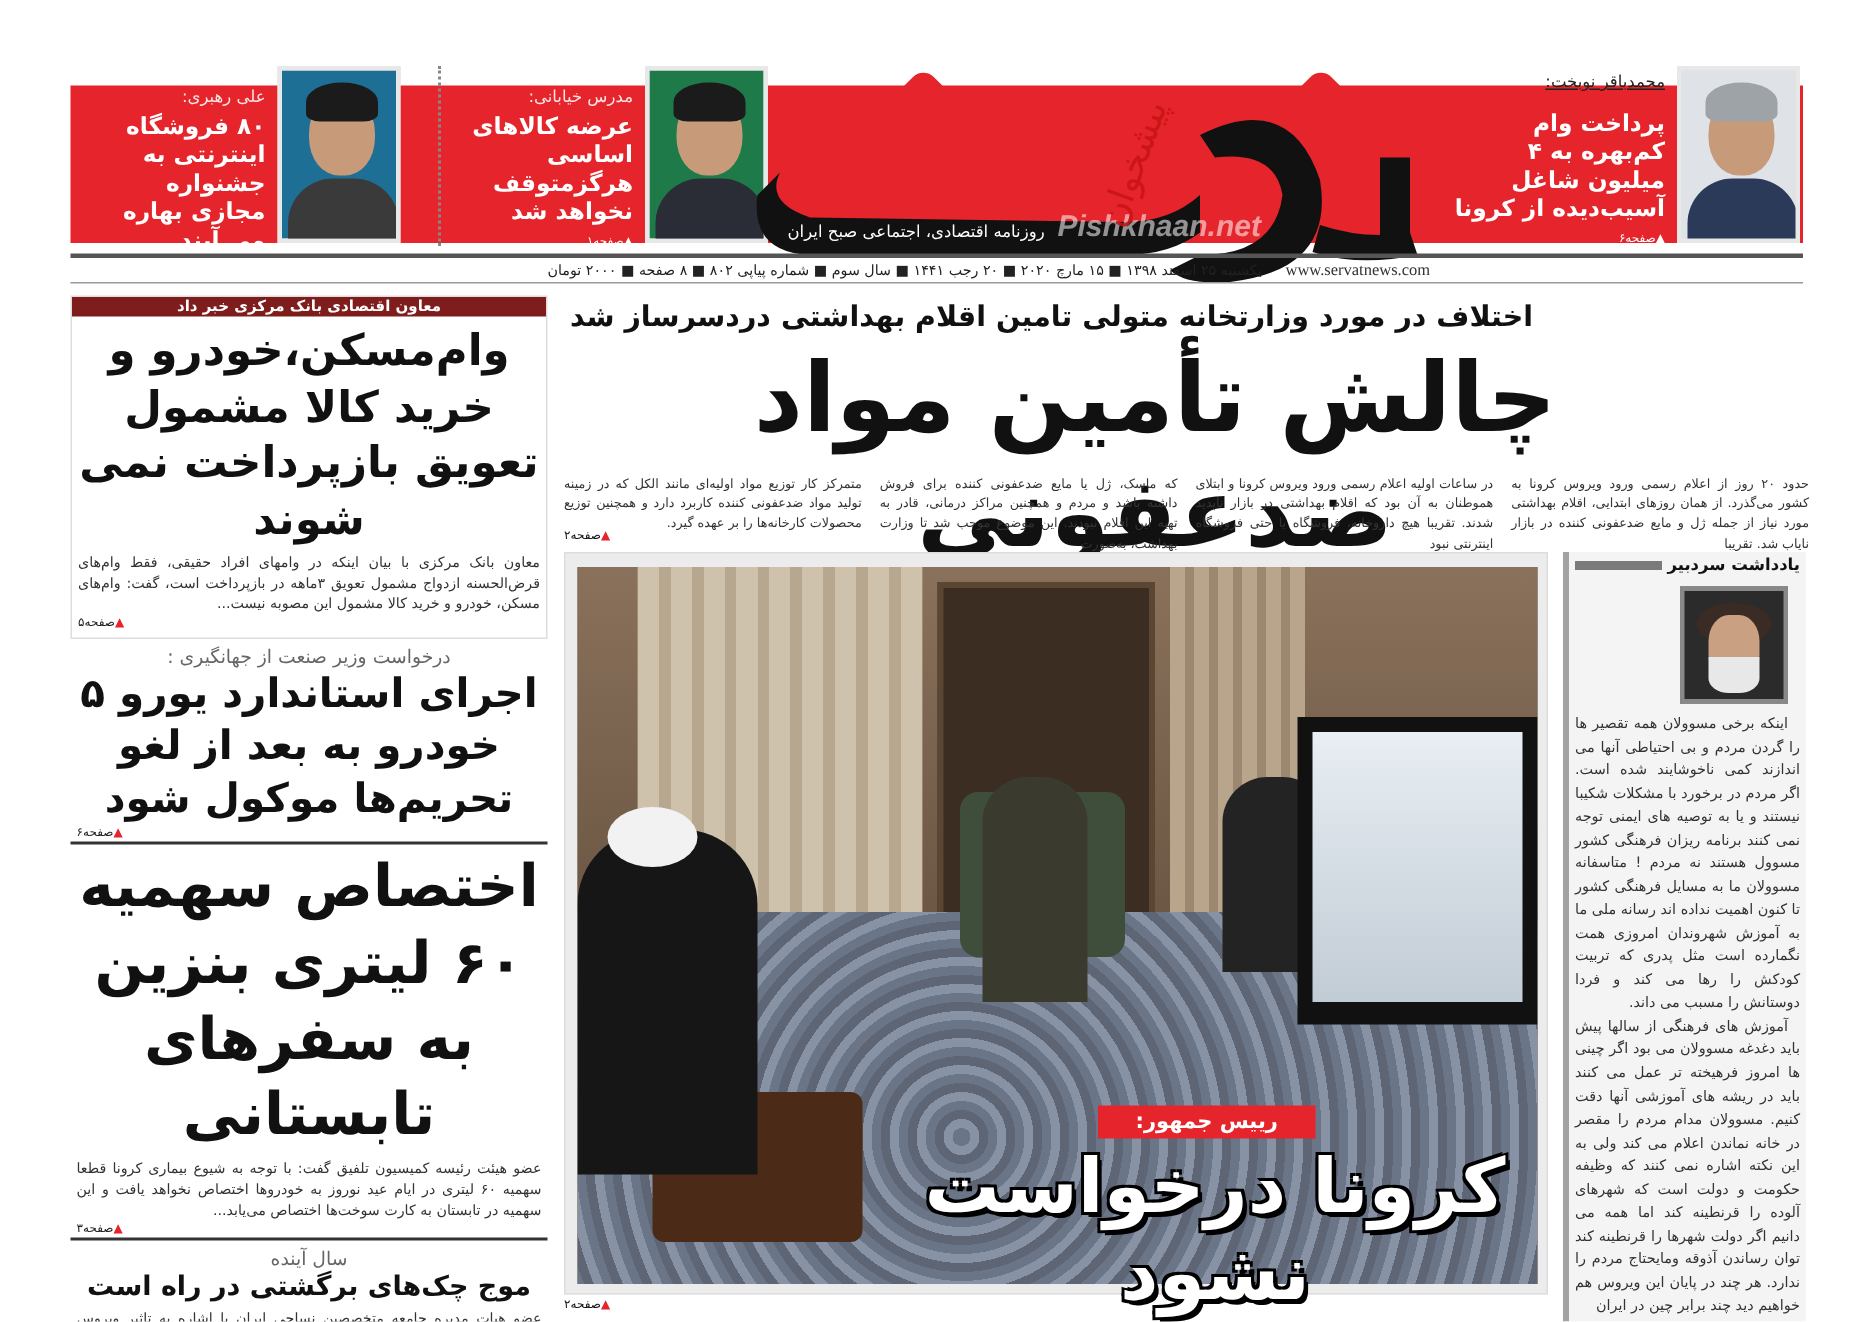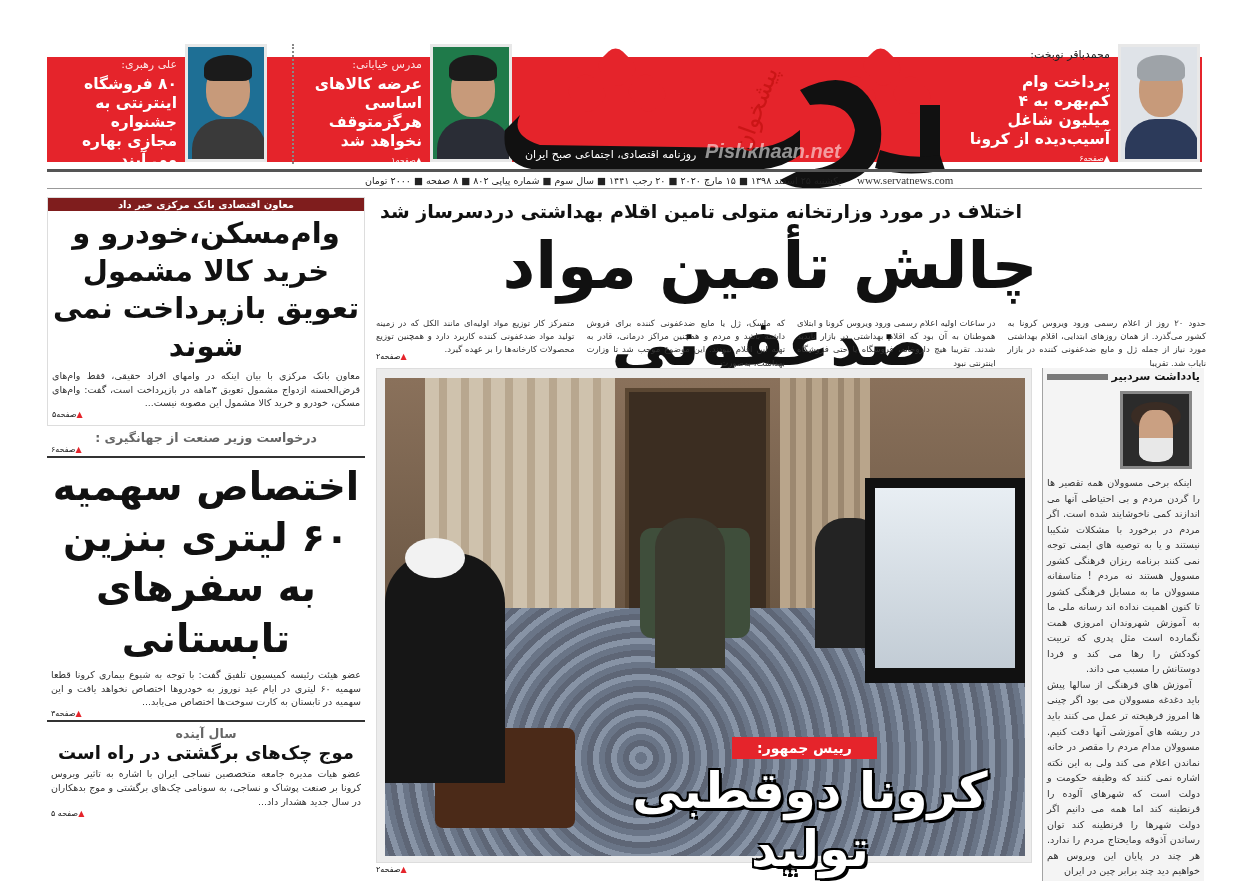--- a/index.html
+++ b/index.html
@@ -31,21 +31,21 @@
 
   
   .left-col { position: absolute; left: 47px; top: 197px; width: 318px; }
   .lead-box { border: 1px solid #ddd; padding: 0 0 6px 0; }
   .red-label { background: #7f1d1d; color: #fff; font-size: 10px; text-align: center; height: 13px; line-height: 13px; font-weight: bold; }
   .hl-big { font-size: 30px; font-weight: bold; text-align: center; line-height: 1.3; margin-top: 4px; letter-spacing: -0.5px; }
   .body-sm { font-size: 9.5px; color: #333; line-height: 1.45; text-align: justify; padding: 3px 4px 0 4px; }
   .page-ref { font-size: 8px; color: #222; text-align: left; direction: rtl; padding-left: 4px; }
   .page-ref .tri { color: #e5242b; }
   .sep { border-bottom: 2px solid #333; margin: 2px 0 4px; }
-  .kicker-gray { text-align: center; color: #666; font-size: 12.5px; margin-top: 4px; font-weight: bold; }
+  .kicker-gray { text-align: center; color: #666; font-size: 12.5px; margin-top: 4px; }
 
   
   .main-sub { position: absolute; left: 380px; top: 200px; width: 780px; text-align: left; font-size: 19px; font-weight: bold; }
   .main-head { position: absolute; left: 380px; top: 228px; width: 780px; text-align: center; font-size: 64px; font-weight: 900; letter-spacing: -1px; line-height: 1.2; }
   .intro-cols { position: absolute; left: 376px; top: 317px; width: 830px; display: flex; flex-direction: row; gap: 12px; }
   .intro-cols .col { flex: 1; font-size: 8.5px; color: #333; line-height: 1.55; text-align: justify; }
   .intro-ref { position: absolute; left: 376px; top: 352px; font-size: 8px; }
   .intro-ref .tri { color: #e5242b; }
 
   
@@ -64,21 +64,21 @@
   .photo .figure-m { position: absolute; left: 270px; top: 140px; width: 70px; height: 150px; background: #3b3a2f; border-radius: 30px 30px 0 0; }
   .photo .chair-m { position: absolute; left: 255px; top: 150px; width: 110px; height: 110px; background: #3f4e3b; border-radius: 12px; }
   .photo .figure-r { position: absolute; left: 430px; top: 140px; width: 70px; height: 130px; background: #232323; border-radius: 30px 30px 0 0; }
 
   .pres-label { position: absolute; left: 732px; top: 737px; width: 145px; height: 22px; background: #e5242b; color: #fff; font-size: 14px; font-weight: bold; text-align: center; line-height: 22px; }
   .photo-head { position: absolute; left: 590px; top: 762px; width: 440px; text-align: center; font-size: 50px; font-weight: 900; color: #fff; text-shadow: 3px 3px 0 #000, -2px -2px 0 #000, 2px -2px 0 #000, -2px 2px 0 #000; letter-spacing: -1px; }
   .photo-ref { position: absolute; left: 376px; top: 865px; font-size: 8px; }
   .photo-ref .tri { color: #e5242b; }
 
   
-  .ed-col { position: absolute; left: 1042px; top: 368px; width: 162px; height: 513px; background: #f4f4f4; border-left: 1px solid #a3a3a3; padding: 2px 4px; overflow: hidden; }
+  .ed-col { position: absolute; left: 1042px; top: 368px; width: 162px; height: 513px; background: #f4f4f4; border-left: 4px solid #a3a3a3; padding: 2px 4px; overflow: hidden; }
   .ed-title-row { display: flex; align-items: center; justify-content: space-between; }
   .ed-title { font-size: 11px; font-weight: bold; white-space: nowrap; }
   .ed-bar { flex: 1; height: 6px; background: #7a7a7a; margin-right: 4px; }
   .ed-top { display: flex; flex-direction: row; margin-top: 8px; }
   .ed-headline { width: 68px; text-align: center; font-size: 12px; font-weight: bold; line-height: 1.5; }
   .ed-author { font-size: 10px; font-weight: bold; margin-top: 3px; }
   .ed-photo { width: 72px; height: 78px; background: #2b2b2b; border: 3px solid #888; margin-right: 8px; position: relative; overflow: hidden; }
   .ed-photo .face { position: absolute; left: 16px; top: 16px; width: 34px; height: 44px; border-radius: 40%; background: #caa082; }
   .ed-photo .beard { position: absolute; left: 16px; top: 44px; width: 34px; height: 24px; border-radius: 0 0 40% 40%; background: #e8e8e8; }
   .ed-photo .hair { position: absolute; left: 8px; top: 8px; width: 50px; height: 28px; border-radius: 50%; background: #3a2c24; }
@@ -91,21 +91,21 @@
 <div class="red-band"></div>
 
 <div class="top-story" style="left:958px;">
   <div class="photo-box" style="order:0;">
     <div class="bg" style="background:#dfe3e8;"></div>
     <div class="suit" style="background:#2c3a5a;"></div>
     <div class="head"></div>
     <div class="hair" style="background:#9ea3a8;"></div>
   </div>
   <div class="story-text" style="width:160px;">
-    <div class="kicker" style="color:#222;margin-top:-10px;margin-bottom:12px;">محمدباقر نوبخت:</div>
+    <div class="kicker" style="color:#222;margin-top:-10px;margin-bottom:12px;text-decoration:underline;">محمدباقر نوبخت:</div>
     <div class="title">پرداخت وام کم‌بهره به ۴ میلیون شاغل آسیب‌دیده از کرونا</div>
     <div class="page">▲<span>صفحه۶</span></div>
   </div>
 </div>
 
 <div class="top-story" style="left:300px;">
   <div class="photo-box">
     <div class="bg" style="background:#1f7a4a;"></div>
     <div class="suit"></div>
     <div class="head"></div>
@@ -180,32 +180,33 @@
     <div class="figure-m"></div>
     <div class="figure-r"></div>
     <div class="screen"></div>
     <div class="screen-in"></div>
     <div class="table"></div>
     <div class="figure-l"></div>
     <div class="turban"></div>
   </div>
 </div>
 <div class="pres-label">رییس جمهور:</div>
-<div class="photo-head">کرونا دوقطبی تولید</div>
+<div class="photo-head">کرونا درخواست نشود</div>
 <div class="photo-ref"><span class="tri">▲</span><span>صفحه۲</span></div>
 
 <div class="left-col">
   <div class="lead-box">
     <div class="red-label">معاون اقتصادی بانک مرکزی خبر داد</div>
     <div class="hl-big" style="font-size:29px;">وام‌مسکن،خودرو و خرید کالا مشمول تعویق بازپرداخت نمی شوند</div>
     <div class="body-sm">معاون بانک مرکزی با بیان اینکه در وامهای افراد حقیقی، فقط وام‌های قرض‌الحسنه ازدواج مشمول تعویق ۳ماهه در بازپرداخت است، گفت: وام‌های مسکن، خودرو و خرید کالا مشمول این مصوبه نیست...</div>
     <div class="page-ref"><span class="tri">▲</span><span>صفحه۵</span></div>
   </div>
 
   <div class="kicker-gray">درخواست وزیر صنعت از جهانگیری :</div>
+  <div class="hl-big" style="font-size:27px;margin-top:0;">اجرای استاندارد یورو ۵ خودرو به بعد از لغو تحریم‌ها موکول شود</div>
   <div class="page-ref"><span class="tri">▲</span><span>صفحه۶</span></div>
   <div class="sep"></div>
 
   <div class="hl-big" style="font-size:39px;margin-top:0;">اختصاص سهمیه ۶۰ لیتری بنزین به سفرهای تابستانی</div>
   <div class="body-sm">عضو هیئت رئیسه کمیسیون تلفیق گفت: با توجه به شیوع بیماری کرونا قطعا سهمیه ۶۰ لیتری در ایام عید نوروز به خودروها اختصاص نخواهد یافت و این سهمیه در تابستان به کارت سوخت‌ها اختصاص می‌یابد...</div>
   <div class="page-ref"><span class="tri">▲</span><span>صفحه۳</span></div>
   <div class="sep"></div>
 
   <div class="kicker-gray" style="margin-top:0;">سال آینده</div>
   <div class="hl-big" style="font-size:18px;margin-top:0;">موج چک‌های برگشتی در راه است</div>

